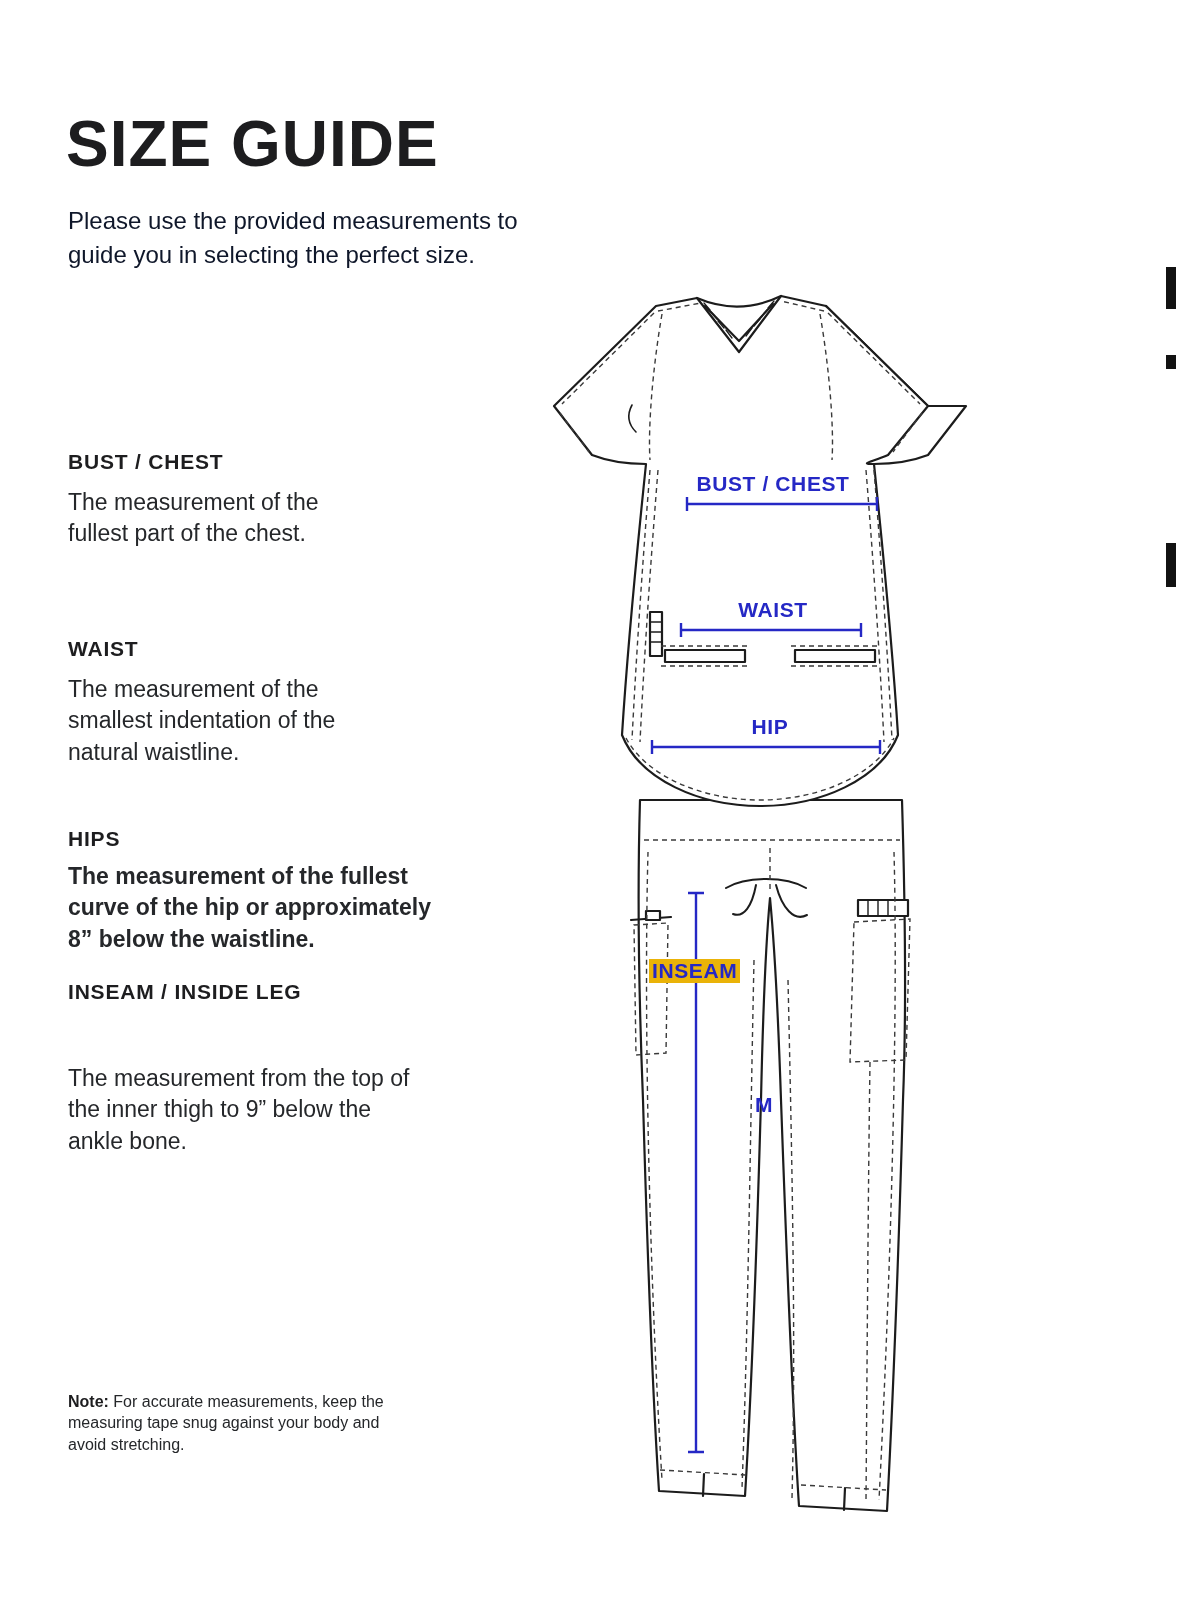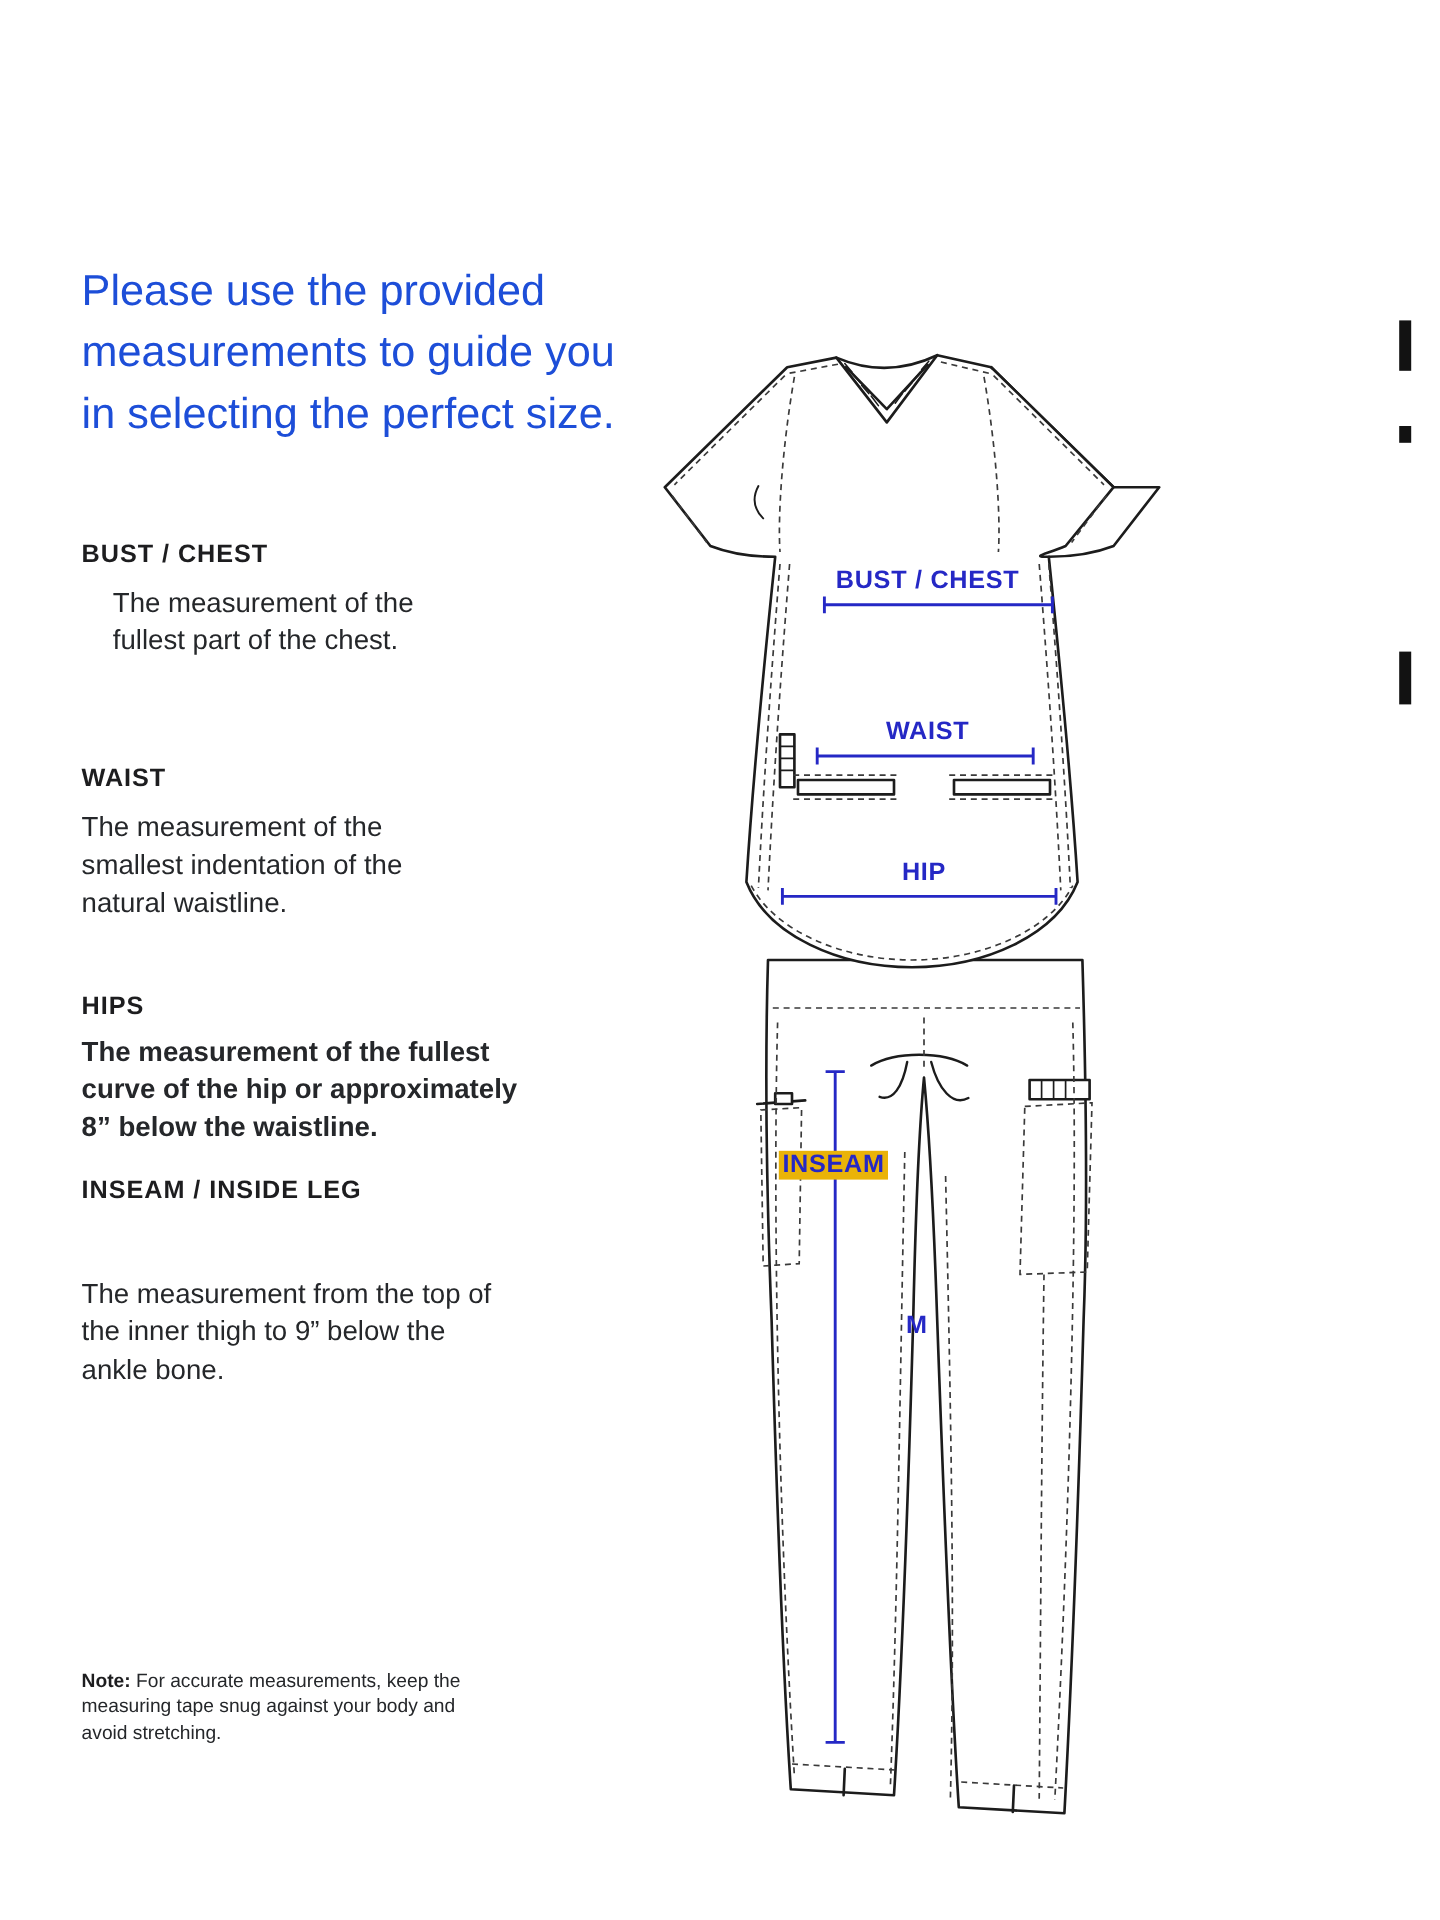--- a/index.html
+++ b/index.html
@@ -7,32 +7,32 @@
   html,body{ margin:0; padding:0; background:#fff; }
   body{ font-family:"Liberation Sans", sans-serif; color:var(--body); }
   .page{ position:relative; width:1200px; height:1600px; background:#fff; overflow:hidden; }
 
   .title{
     position:absolute; left:66px; top:64px;
     font-size:64px; font-weight:700; letter-spacing:1px; color:var(--ink);
   }
   .intro{
     position:absolute; left:68px; top:180px; width:452px;
-    font-size:36px; line-height:1.43; color:#1d4ed8;
+    font-size:24px; line-height:1.43; color:#0f172a;
   }
 
   .sec-title{
     position:absolute; left:68px;
     font-size:21px; font-weight:700; letter-spacing:.8px; color:var(--ink);
   }
   .sec-body{
     position:absolute; left:68px;
     font-size:23px; line-height:1.36; color:#25272a;
   }
-  .t0{ top:450px; } .b0{ top:487px; width:292px;margin-left:26px; }
+  .t0{ top:450px; } .b0{ top:487px; width:292px; }
   .t1{ top:637px; } .b1{ top:674px; width:308px; }
   .t2{ top:827px; } .b2{ top:861px; width:382px;font-weight:bold; }
   .t3{ top:980px; } .b3{ top:1063px; width:358px; }
 
   .note{
     position:absolute; left:68px; top:1375px; width:345px;
     font-size:16px; line-height:1.33; color:#25272a;
   }
   .note b{ font-weight:700; color:var(--ink); }
 
@@ -51,20 +51,21 @@
   .edge-mark{ position:absolute; left:1166px; width:10px; background:#121212; }
   .e1{ top:267px; height:42px; }
   .e2{ top:355px; height:14px; }
   .e3{ top:543px; height:44px; }
 </style>
 </head>
 <body>
 
 <div class="page">
 
+  <h1 class="title">SIZE GUIDE</h1>
   <p class="intro">Please use the provided measurements to guide you in selecting the perfect size.</p>
 
   <div class="sec-title t0">BUST / CHEST</div>
   <div class="sec-body b0">The measurement of the fullest part of the chest.</div>
 
   <div class="sec-title t1">WAIST</div>
   <div class="sec-body b1">The measurement of the smallest indentation of the natural waistline.</div>
 
   <div class="sec-title t2">HIPS</div>
   <div class="sec-body b2">The measurement of the fullest curve of the hip or approximately 8” below the waistline.</div>

